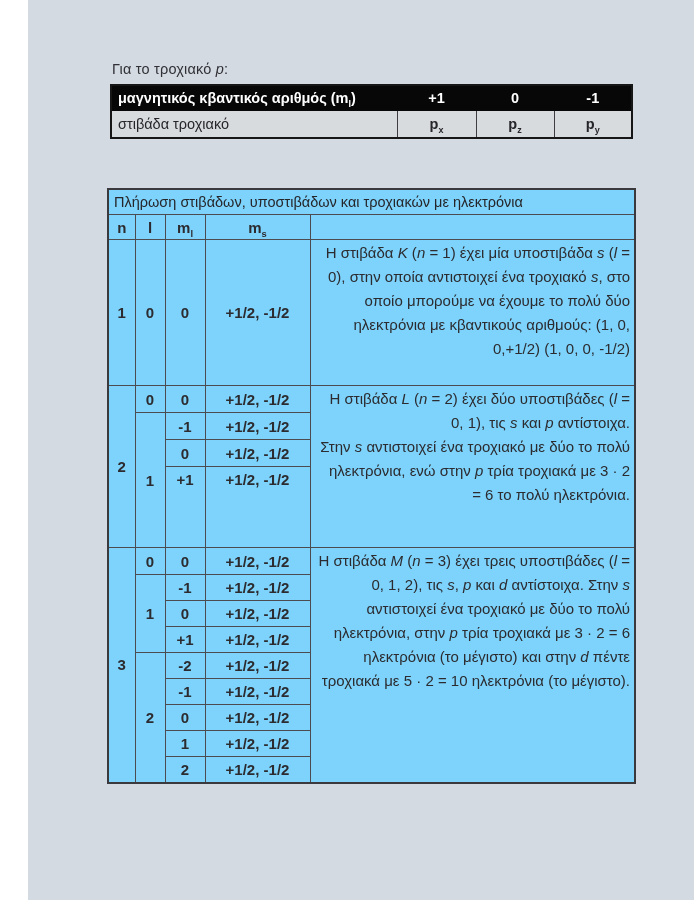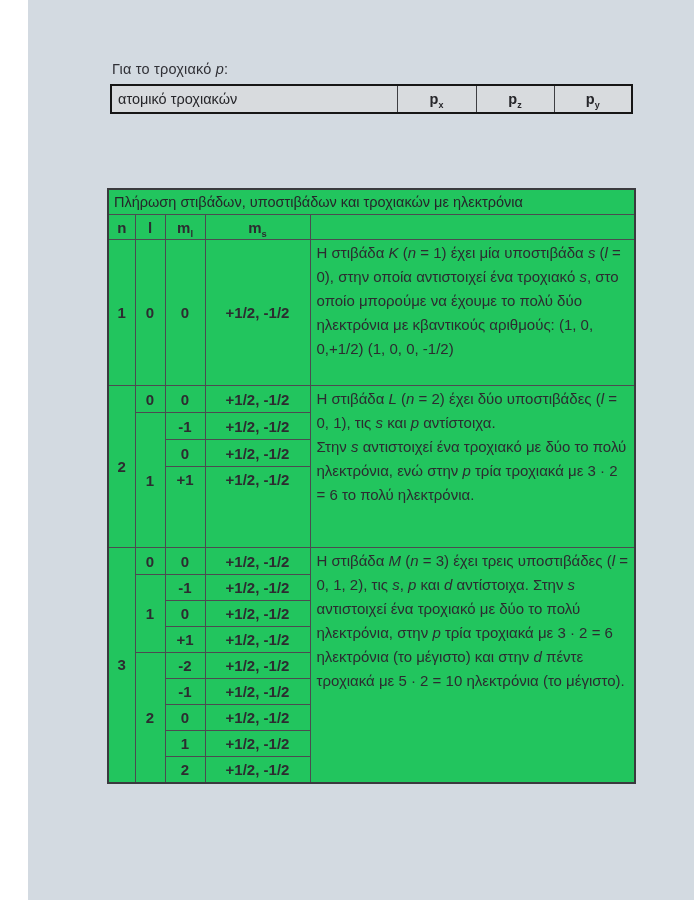--- a/index.html
+++ b/index.html
@@ -33,33 +33,33 @@
   .orb-row td{
     background:#d8dbde;border:1px solid #3e3e42;
     font-size:14.5px;height:24px;color:#26262a;
   }
   .cell-label{padding-left:6px;text-align:left;}
   .cell-val{text-align:center;font-weight:bold;}
 
   
   .main-table{
     position:absolute;left:79px;top:188px;width:527px;
-    border:2px solid #3a3a3e;background:#22c55e;
+    border:2px solid #3a3a3e;background:#7dd3fc;
   }
   .main-table td{
     border:1px solid #4b4b50;font-size:15px;color:#2c2c30;
   }
   .title-row td{height:22px;padding-left:5px;font-size:14.5px;color:#26262a;}
   .head-row td{height:22px;text-align:center;font-weight:bold;}
   .qcell{
     text-align:center;font-weight:bold;vertical-align:middle;
     font-size:15px;white-space:nowrap;
   }
   .desc{
-    vertical-align:top;text-align:left;
+    vertical-align:top;text-align:right;
     padding:1px 4px 0 6px;
     font-size:15.5px;line-height:24px;
     font-weight:normal;color:#333339;
   }
   .row-b1{height:146px;}
   .r27{height:27px;}
   .r26{height:26px;}
   .row-stretch{height:81px;}
   .row-stretch .qcell{vertical-align:top;padding-top:4px;}
 </style>
@@ -71,22 +71,28 @@
   <div class="intro"><span>Για το τροχιακό </span><i>p</i><span>:</span></div>
 
   <table class="orb-table">
     <colgroup>
       <col style="width:286px">
         <col style="width:79px">
         <col style="width:78px">
         <col style="width:78px">
     </colgroup>
     <tbody>
+      <tr class="orb-head">
+        <td class="cell-label"><span>μαγνητικός κβαντικός αριθμός (m</span><sub>l</sub><span>)</span></td>
+        <td class="cell-val">+1</td>
+        <td class="cell-val">0</td>
+        <td class="cell-val">-1</td>
+      </tr>
       <tr class="orb-row">
-        <td class="cell-label">ατομικό τροχιακών</td>
+        <td class="cell-label">στιβάδα τροχιακό</td>
         <td class="cell-val"><span>p</span><sub>x</sub></td>
         <td class="cell-val"><span>p</span><sub>z</sub></td>
         <td class="cell-val"><span>p</span><sub>y</sub></td>
       </tr>
     </tbody>
   </table>
 
   <table class="main-table">
     <colgroup>
       <col style="width:27px">

